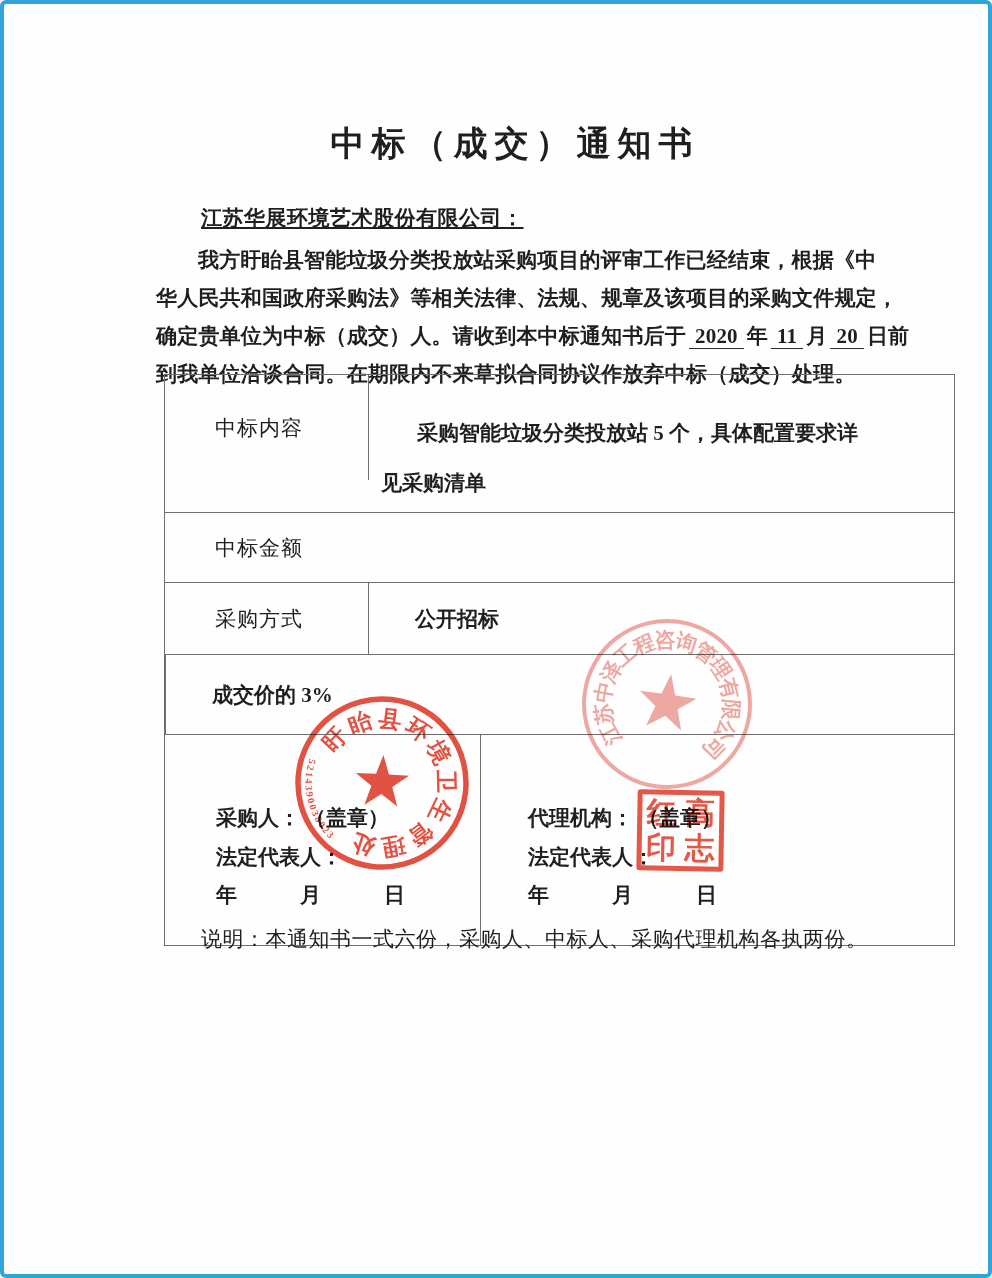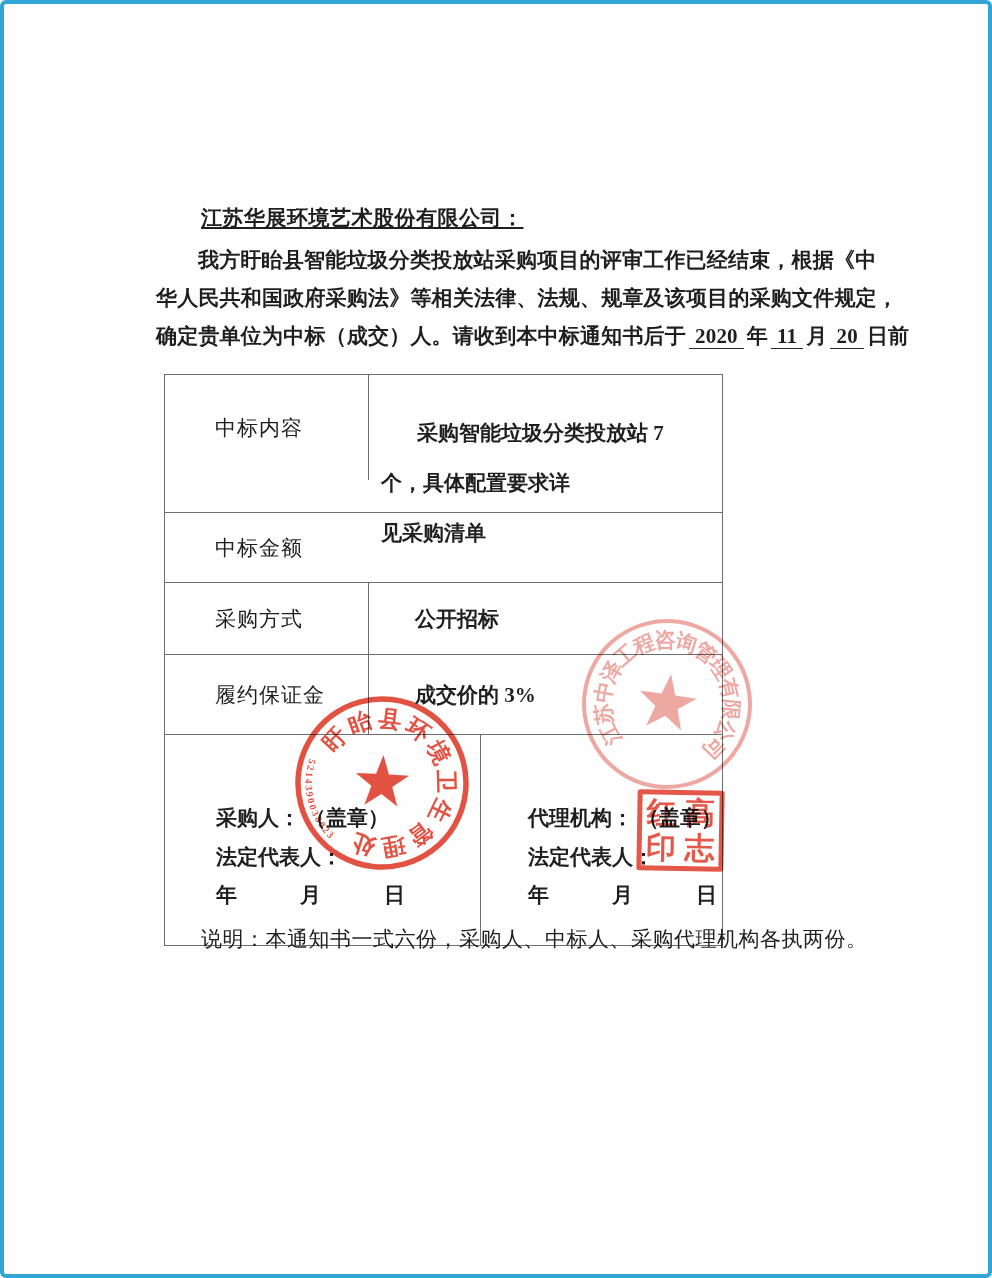--- a/index.html
+++ b/index.html
@@ -37,21 +37,21 @@
     letter-spacing:.2px;white-space:nowrap;
   }
   .pline.indent{text-indent:42px;text-align:right;}
   .u{
     display:inline-block;
     border-bottom:1.5px solid #2a2a2a;
     padding:0 6px;margin:0 3px;
     line-height:24px;
   }
   .tbl{
-    position:absolute;left:160px;top:370px;width:559px;
+    position:absolute;left:160px;top:370px;width:791px;
     border:1px solid var(--line);
     font-size:21px;
   }
   .trow{display:flex;}
   .trow + .trow{border-top:1px solid var(--line);}
   .tlabel{
     width:203px;flex:none;
     display:flex;align-items:center;
     padding-left:50px;
     font-weight:400;letter-spacing:1px;
@@ -103,46 +103,47 @@
     opacity:.85;mix-blend-mode:multiply;
     transform:rotate(1deg);
     border-radius:3px;
   }
 </style>
 </head>
 <body>
 
 <div class="page">
 
+  <h1 class="title">中标（成交）通知书</h1>
 
   <div class="addressee">江苏华展环境艺术股份有限公司：</div>
 
   <div class="para">
     <div class="pline indent">我方盱眙县智能垃圾分类投放站采购项目的评审工作已经结束，根据《中</div>
     <div class="pline">华人民共和国政府采购法》等相关法律、法规、规章及该项目的采购文件规定，</div>
     <div class="pline"><span>确定贵单位为中标（成交）人。请收到本中标通知书后于</span><span class="u">2020</span><span>年</span><span class="u">11</span><span>月</span><span class="u">20</span><span>日前</span></div>
+    <div class="pline">到我单位洽谈合同。在期限内不来草拟合同协议作放弃中标（成交）处理。</div>
   </div>
 
   <div class="tbl">
     <div class="trow r1">
       <div class="tlabel">中标内容</div>
       <div class="tval">
-        <div class="v1">采购智能垃圾分类投放站 7 个，具体配置要求详</div>
+        <div class="v1">采购智能垃圾分类投放站 5 个，具体配置要求详</div>
         <div class="v2">见采购清单</div>
       </div>
     </div>
     <div class="trow r2">
       <div class="tlabel">中标金额</div>
     </div>
     <div class="trow r3">
       <div class="tlabel">采购方式</div>
       <div class="tval">公开招标</div>
     </div>
     <div class="trow r4">
-      <div class="tlabel">履约保证金</div>
       <div class="tval">成交价的 3%</div>
     </div>
     <div class="trow r5">
       <div class="sigcell left">
         <div class="sigline"><span>采购人：</span><span class="seal-hint">（盖章）</span></div>
         <div class="sigline">法定代表人：</div>
         <div class="sigline">年　　　月　　　日</div>
       </div>
       <div class="sigcell right">
         <div class="sigline"><span>代理机构：</span><span class="seal-hint">（盖章）</span></div>

